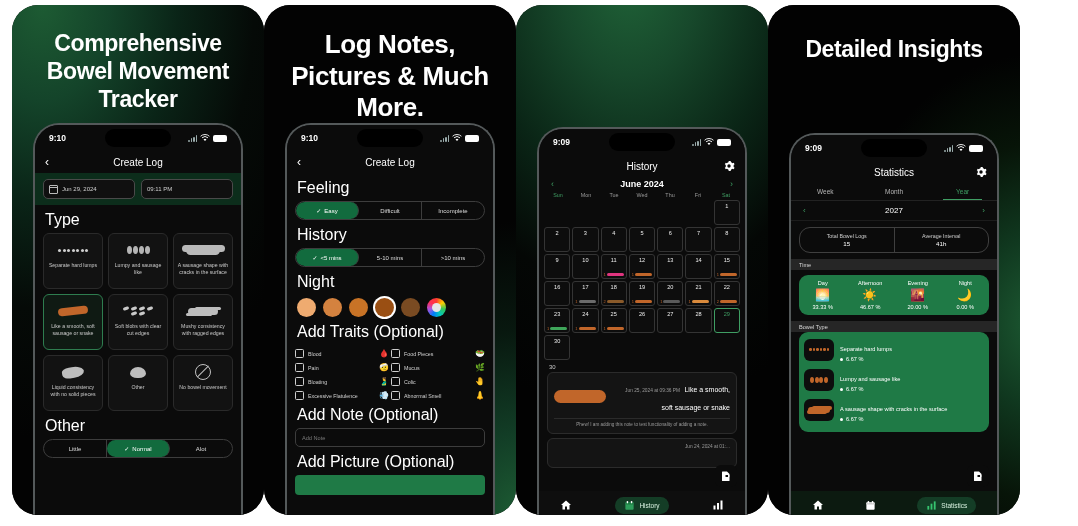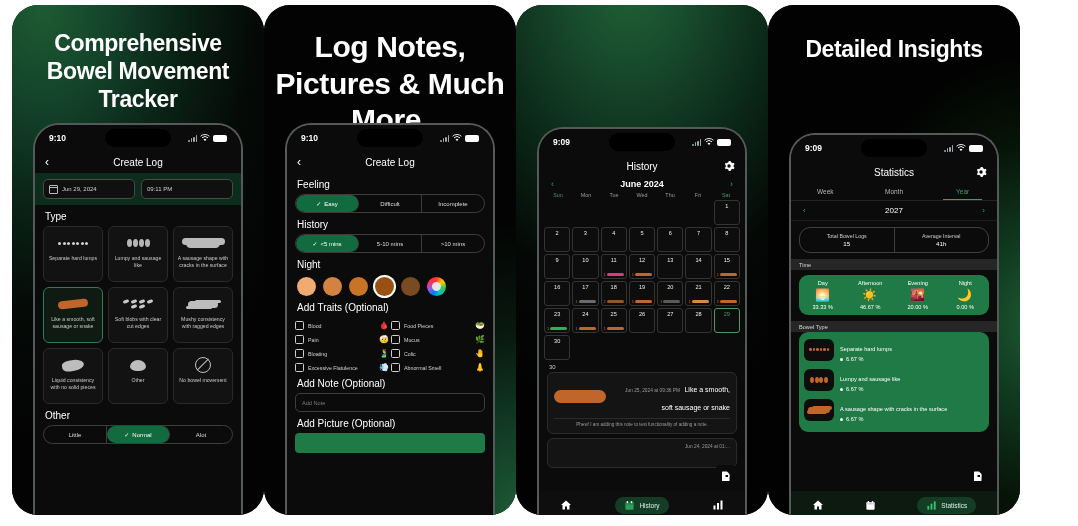--- a/index.html
+++ b/index.html
@@ -9,21 +9,21 @@
   
   .panel{position:relative;width:252px;height:510px;border-radius:26px;overflow:hidden;flex:0 0 auto;background:#050505;}
   .panel .bgfill{position:absolute;inset:0;}
   .p1 .bgfill{background:radial-gradient(120% 85% at 12% 0%, #1d5b33 0%, #14442a 22%, #0a2417 45%, #050a07 70%, #030303 100%);}
   .p2 .bgfill{background:radial-gradient(110% 80% at 100% 100%, #1d5b33 0%, #123d26 20%, #08180f 45%, #030303 72%);}
   .p3 .bgfill{background:radial-gradient(125% 85% at 45% -5%, #1f6237 0%, #17482b 22%, #0a2516 48%, #040705 72%, #020202 100%);}
   .p4 .bgfill{background:radial-gradient(110% 70% at 108% 62%, #1d5b33 0%, #10381f 24%, #071408 50%, #020202 75%);}
 
   .headline{position:relative;text-align:center;color:#fff;font-weight:bold;letter-spacing:-0.4px;padding:0 8px;}
   .p1 .headline{font-size:23px;line-height:1.22;padding-top:24px;}
-  .p2 .headline{font-size:30px;line-height:1.22;padding-top:24px;}
+  .p2 .headline{font-size:26px;line-height:1.22;padding-top:24px;}
   .p3 .headline{font-size:23px;line-height:1.22;padding-top:26px;}
   .p4 .headline{font-size:23px;line-height:1.22;padding-top:30px;}
 
   
   .phone{position:absolute;left:50%;transform:translateX(-50%);width:206px;border-radius:26px 26px 0 0;background:#0b0b0b;border:2.5px solid #54595a;border-bottom:none;overflow:hidden;}
   .p1 .phone{top:118px;height:400px;}
   .p2 .phone{top:118px;height:400px;}
   .p3 .phone{top:122px;height:396px;}
   .p4 .phone{top:128px;height:390px;}
   .screen{position:absolute;inset:0;background:#0b0b0b;overflow:hidden;}
@@ -33,21 +33,21 @@
   .sbright{display:flex;align-items:center;gap:3px;}
   .sig{display:flex;align-items:flex-end;gap:1px;height:7px;}
   .sig i{display:block;width:1.5px;background:#9aa;border-radius:1px;}
   .sig i:nth-child(1){height:2px}.sig i:nth-child(2){height:3.5px}.sig i:nth-child(3){height:5px}.sig i:nth-child(4){height:6.5px}
   .batt{width:14px;height:7px;border-radius:2px;background:#fff;}
 
   .navbar{height:22px;display:flex;align-items:center;justify-content:center;position:relative;color:#fff;font-size:10px;}
   .navbar .back{position:absolute;left:10px;top:50%;transform:translateY(-50%);font-size:12px;color:#fff;}
   .navbar .gear{position:absolute;right:10px;top:50%;transform:translateY(-50%);width:12px;height:12px;}
 
-  .sectitle{color:#fff;font-size:10px;margin:6px 0 4px 10px;}
+  .sectitle{color:#fff;font-size:16px;margin:6px 0 4px 10px;}
 
   
   .daterow{display:flex;gap:6px;padding:6px 8px;background:#0c2d1b;}
   .dfield{flex:1;border:1px solid #4a4a4a;border-radius:5px;height:18px;display:flex;align-items:center;gap:4px;padding:0 5px;color:#cfcfcf;font-size:6px;background:#101010;}
   .calglyph{width:7px;height:7px;border:0.8px solid #bbb;border-radius:1px;position:relative;flex:0 0 auto;}
   .calglyph:before{content:"";position:absolute;left:0;right:0;top:1.5px;height:0.8px;background:#bbb;}
 
   
   .typegrid{display:grid;grid-template-columns:repeat(3,1fr);gap:5px;padding:0 8px;}
   .tcell{background:#121212;border:1px solid #2a2a2a;border-radius:6px;height:56px;display:flex;flex-direction:column;align-items:center;justify-content:flex-start;padding-top:6px;box-sizing:border-box;}

